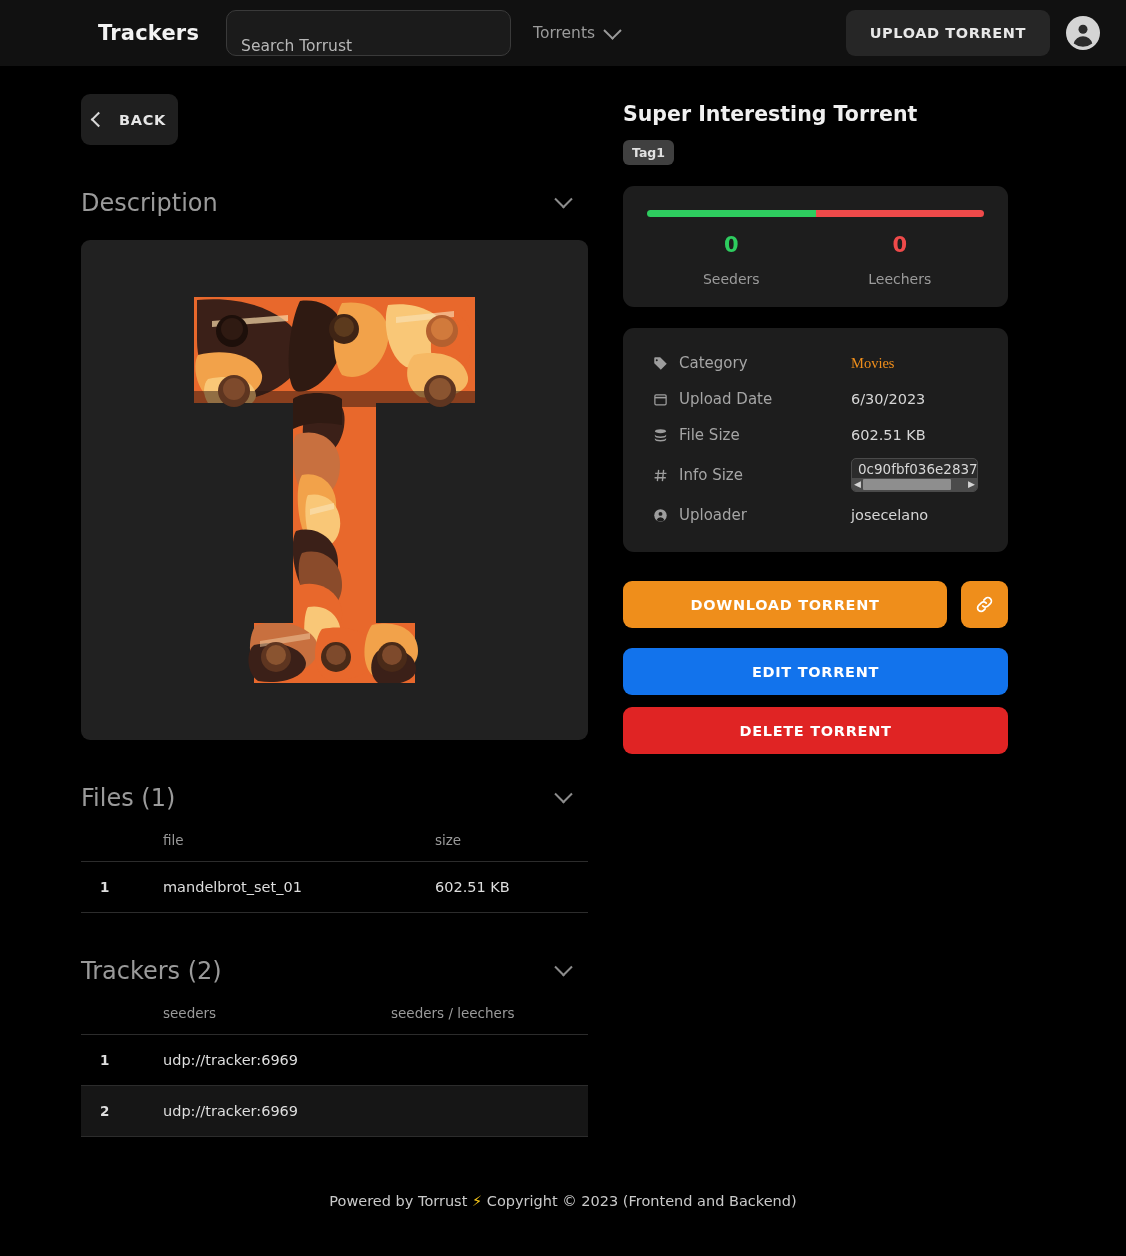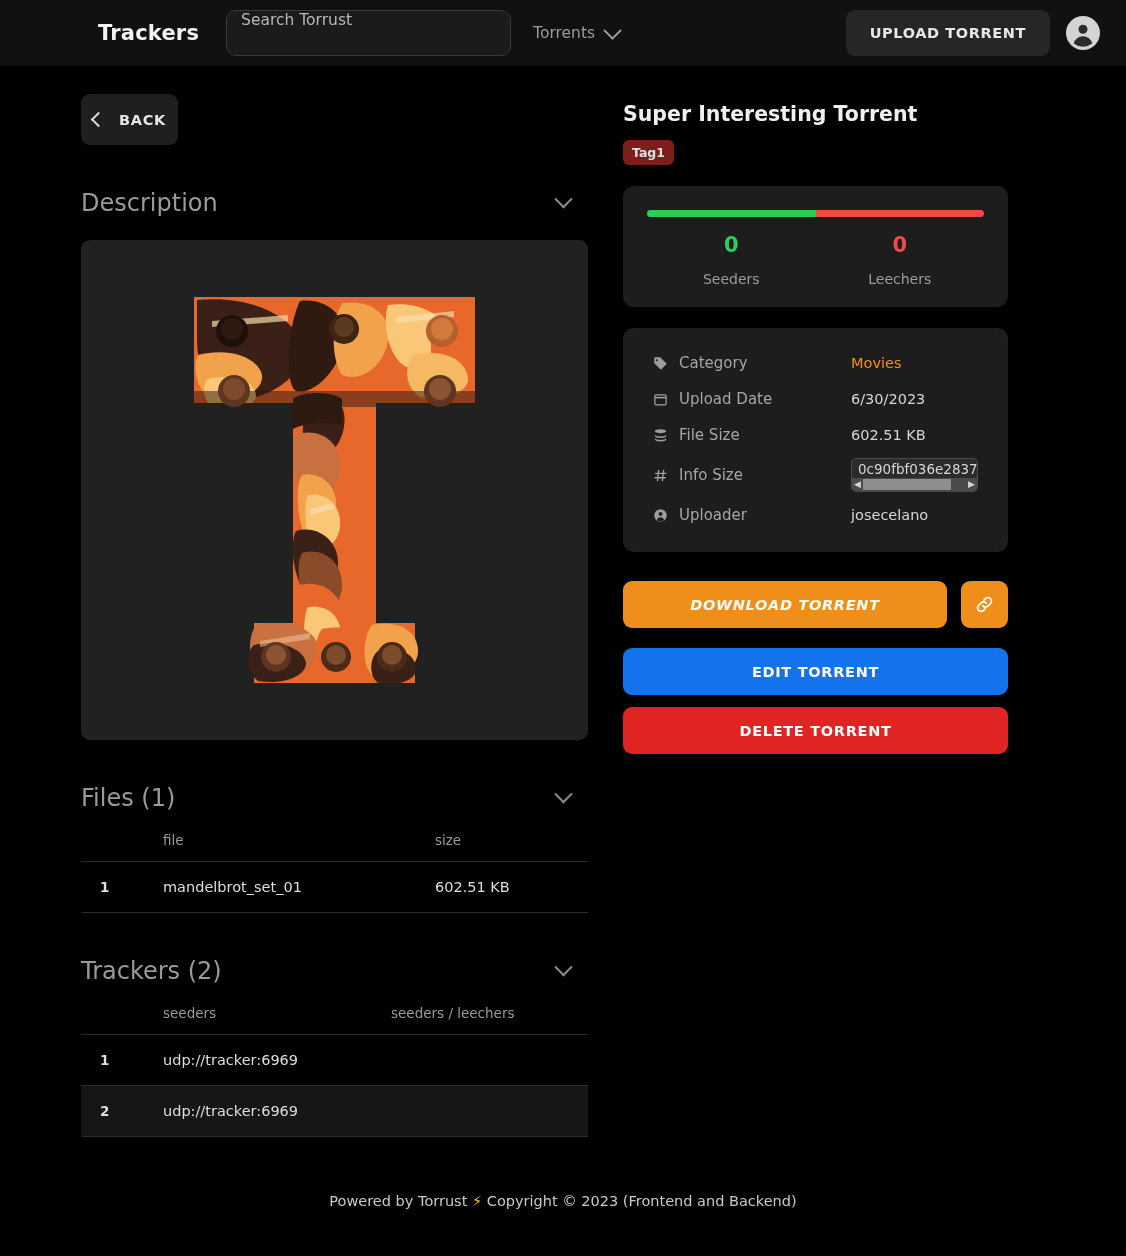--- a/index.html
+++ b/index.html
@@ -30,21 +30,21 @@
     white-space: nowrap;
   }
   .search-wrap {
     margin-left: 27px;
     width: 285px;
     height: 46px;
     border: 1px solid #3a3a3a;
     border-radius: 10px;
     background: #1b1b1b;
     display: flex;
-    align-items: flex-start;
+    align-items: flex-end;
     padding: 0 14px;
   }
   .search-wrap input {
     width: 100%;
     background: transparent;
     border: none;
     outline: none;
     color: #d8d8d8;
     font-size: 15.5px;
     font-family: inherit;
@@ -191,21 +191,21 @@
   tr.alt td { background: #161616; }
 
   
   .torrent-title {
     font-size: 20.5px;
     font-weight: bold;
     color: #f0f0f0;
   }
   .tags { margin-top: 14px; display: flex; gap: 8px; }
   .tag {
-    background: #7f1d1d;
+    background: #404040;
     color: #e0e0e0;
     font-size: 12.5px;
     font-weight: bold;
     border-radius: 6px;
     padding: 5px 9px;
     text-align: right;
   }
   .card {
     background: #1d1d1d;
     border-radius: 11px;
@@ -248,21 +248,21 @@
   .detail-row .key {
     font-size: 15px;
     color: #a5a5a5;
     width: 172px;
     flex: none;
   }
   .detail-row .val {
     font-size: 14.5px;
     color: #d6d6d6;
   }
-  .detail-row .val.accent { color: #ef8e1b; }
+  .detail-row .val.accent { color: #ef8e1b; font-family: Liberation Serif, serif; }
 
   .hash-box {
     width: 176px;
     background: #2b2b2b;
     border: 1px solid #4a4a4a;
     border-radius: 5px;
     overflow: hidden;
   }
   .hash-text {
     font-size: 13.5px;
@@ -295,21 +295,21 @@
     border: none;
     border-radius: 9px;
     height: 47px;
     font-size: 14.5px;
     font-weight: bold;
     letter-spacing: .7px;
     color: #ffffff;
     font-family: inherit;
     cursor: pointer;
   }
-  .btn-download { background: #ef8e1b; flex: 1; font-style: italic; }
+  .btn-download { background: #ef8e1b; flex: 1; }
   .btn-link {
     background: #ef8e1b;
     width: 47px;
     display: flex;
     align-items: center;
     justify-content: center;
   }
   .btn-edit { background: #1273ec; width: 100%; margin-top: 20px; }
   .btn-delete { background: #e02424; width: 100%; margin-top: 12px; }
 

